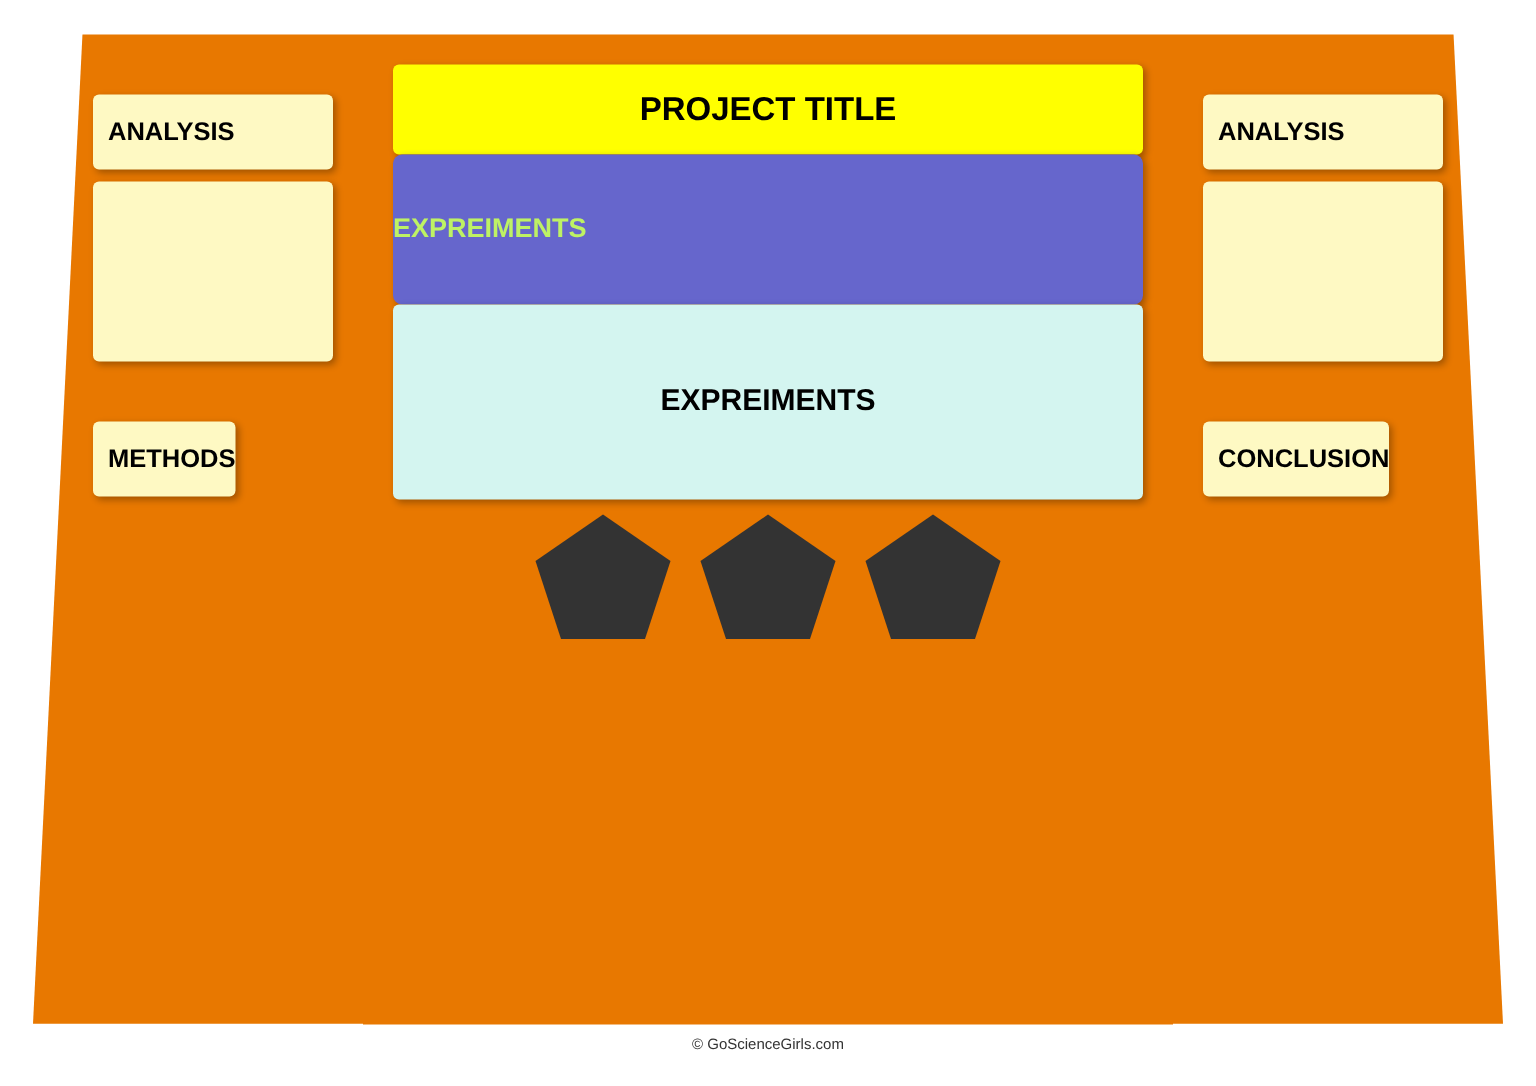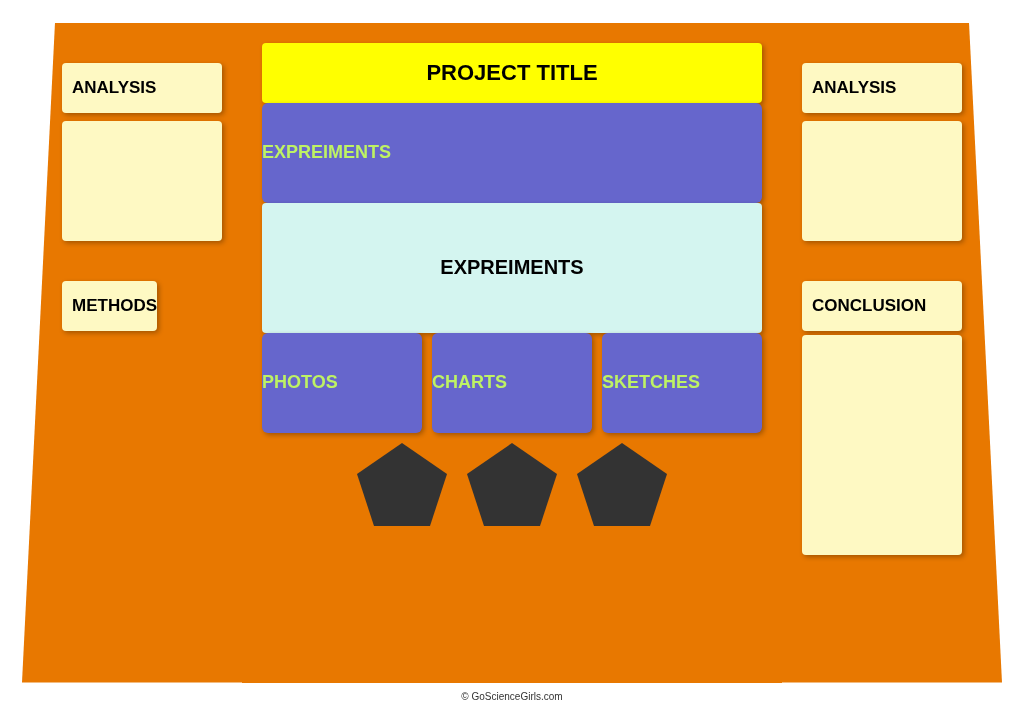--- a/index.html
+++ b/index.html
@@ -166,31 +166,20 @@
     <div class="center-row-exp-res">
       <div class="blue-card">
         <span>EXPREIMENTS</span>
       </div>
     </div>
 
     <div class="center-description">
       <span>EXPREIMENTS</span>
     </div>
 
-    <div class="center-row-photos">
-      <div class="blue-card">
-        <span>PHOTOS</span>
-      </div>
-      <div class="blue-card">
-        <span>CHARTS</span>
-      </div>
-      <div class="blue-card">
-        <span>SKETCHES</span>
-      </div>
-    </div>
 
     <div class="center-pentagons">
       <svg class="pentagon" viewBox="0 0 100 95">
         <polygon points="50,5 95,36 78,88 22,88 5,36" fill="#333333"></polygon>
       </svg>
       <svg class="pentagon" viewBox="0 0 100 95">
         <polygon points="50,5 95,36 78,88 22,88 5,36" fill="#333333"></polygon>
       </svg>
       <svg class="pentagon" viewBox="0 0 100 95">
         <polygon points="50,5 95,36 78,88 22,88 5,36" fill="#333333"></polygon>
@@ -198,21 +187,21 @@
     </div>
   </div>
 
   <div class="panel-right">
     <div style="display:flex; flex-direction:column; gap:8px; margin-top: 10px;">
       <div class="card" style="height:50px; justify-content:flex-start; padding-left:10px;">
         <span style="font-weight:bold; font-size:17px;">ANALYSIS</span>
       </div>
       <div class="card" style="height:120px;"></div>
     </div>
-    <div style="display:flex; flex-direction:column; gap:4px; margin-top: 20px;">
+    <div style="display:flex; flex-direction:row; gap:4px; margin-top: 20px;">
       <div class="card" style="height:50px; justify-content:flex-start; padding-left:10px;">
         <span style="font-weight:bold; font-size:17px;">CONCLUSION</span>
       </div>
       <div class="card" style="height:220px;"></div>
     </div>
   </div>
 
 </div>
 
 <div class="footer">

